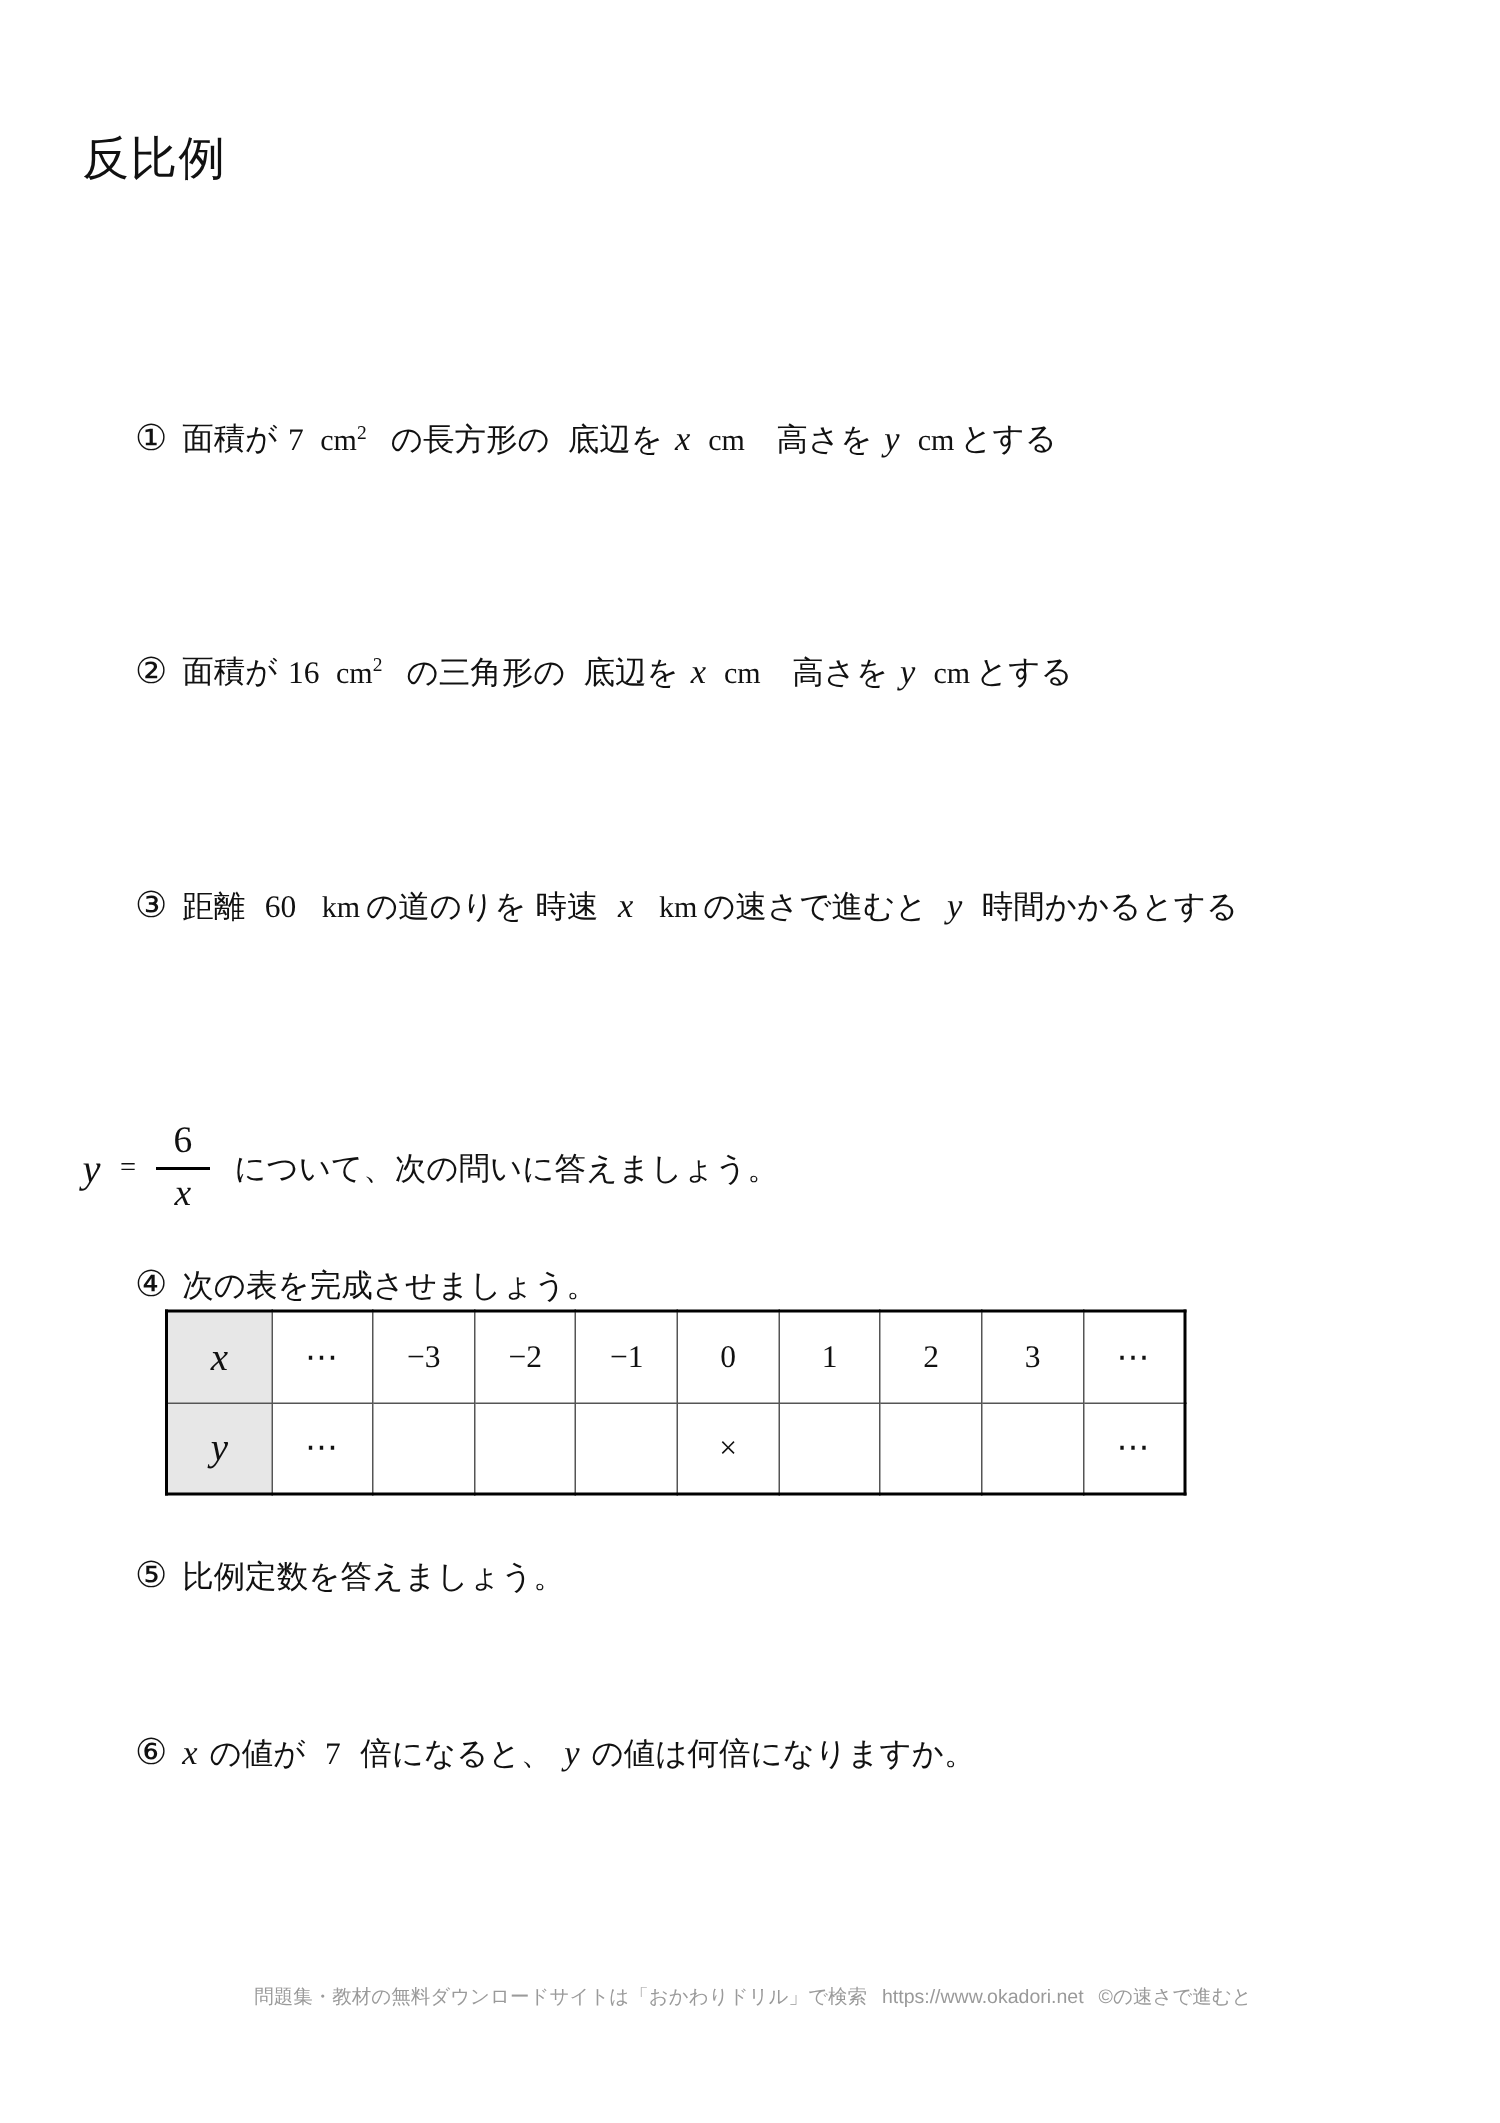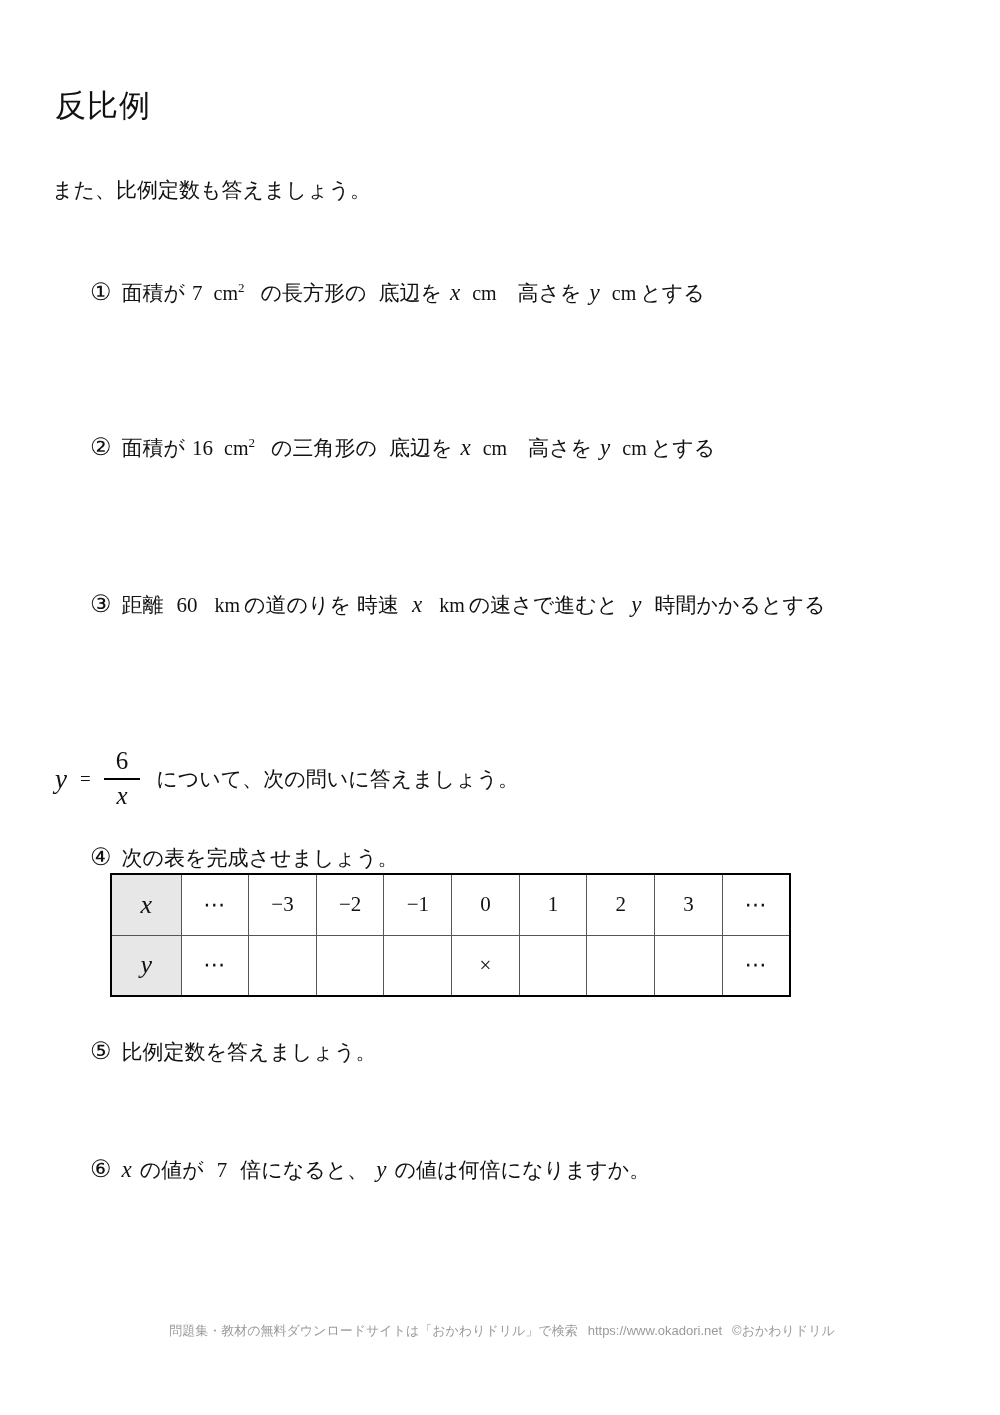--- a/index.html
+++ b/index.html
@@ -105,21 +105,20 @@
     font-size:13px; color:#9a9a9a;
   }
   .footer .left span { margin-right:10px; }
 </style>
 </head>
 <body>
 
 <div class="abs title">反比例</div>
 
 <div class="abs intro">
-  <div>また、比例定数も答えましょう。</div>
 </div>
 
 <div class="abs qline q1">
   <span class="qnum">①</span><span>面積が</span><span class="mnum">7</span><span class="munit"><span>cm</span><sup>2</sup></span><span class="gap">の長方形の</span><span class="gap">底辺を</span><span class="mvar">x</span><span class="munit">cm</span><span class="gap-lg">高さを</span><span class="mvar">y</span><span class="munit">cm</span><span>とする</span>
 </div>
 
 <div class="abs qline q2">
   <span class="qnum">②</span><span>面積が</span><span class="mnum">16</span><span class="munit"><span>cm</span><sup>2</sup></span><span class="gap">の三角形の</span><span class="gap">底辺を</span><span class="mvar">x</span><span class="munit">cm</span><span class="gap-lg">高さを</span><span class="mvar">y</span><span class="munit">cm</span><span>とする</span>
 </div>
 
@@ -175,14 +174,14 @@
 </div>
 
 <div class="abs qline q6">
   <span class="qnum">⑥</span><span class="mvar" style="margin-left:0">x</span><span>の値が</span><span class="mnum wide">7</span><span>倍になると、</span><span class="mvar">y</span><span>の値は何倍になりますか。</span>
 </div>
 
 <div class="abs footer">
   <div class="left">
     <span>問題集・教材の無料ダウンロードサイトは「おかわりドリル」で検索</span><span>https://www.okadori.net</span>
   </div>
-  <div>©おかわりドリル</div>
+  <div>©の速さで進むと</div>
 </div>
 
 </body></html>

